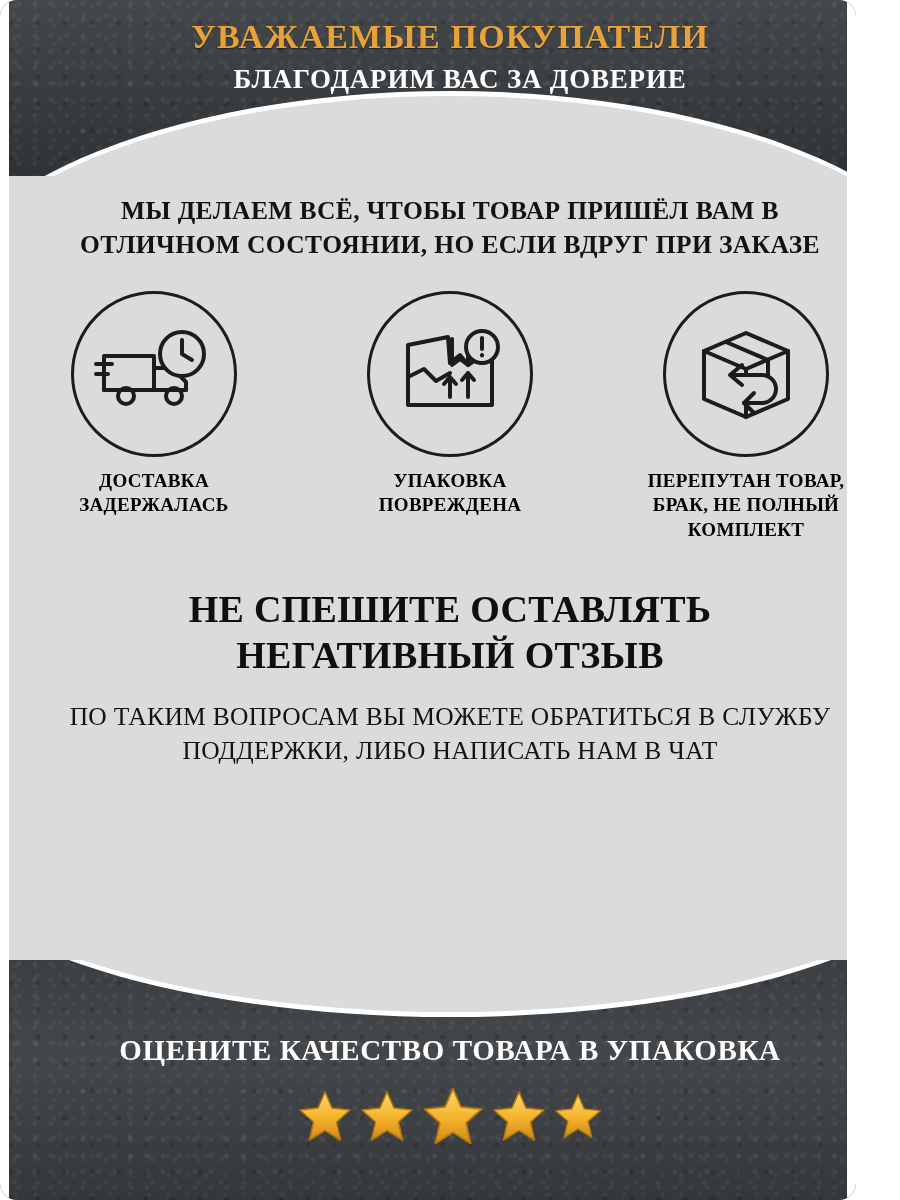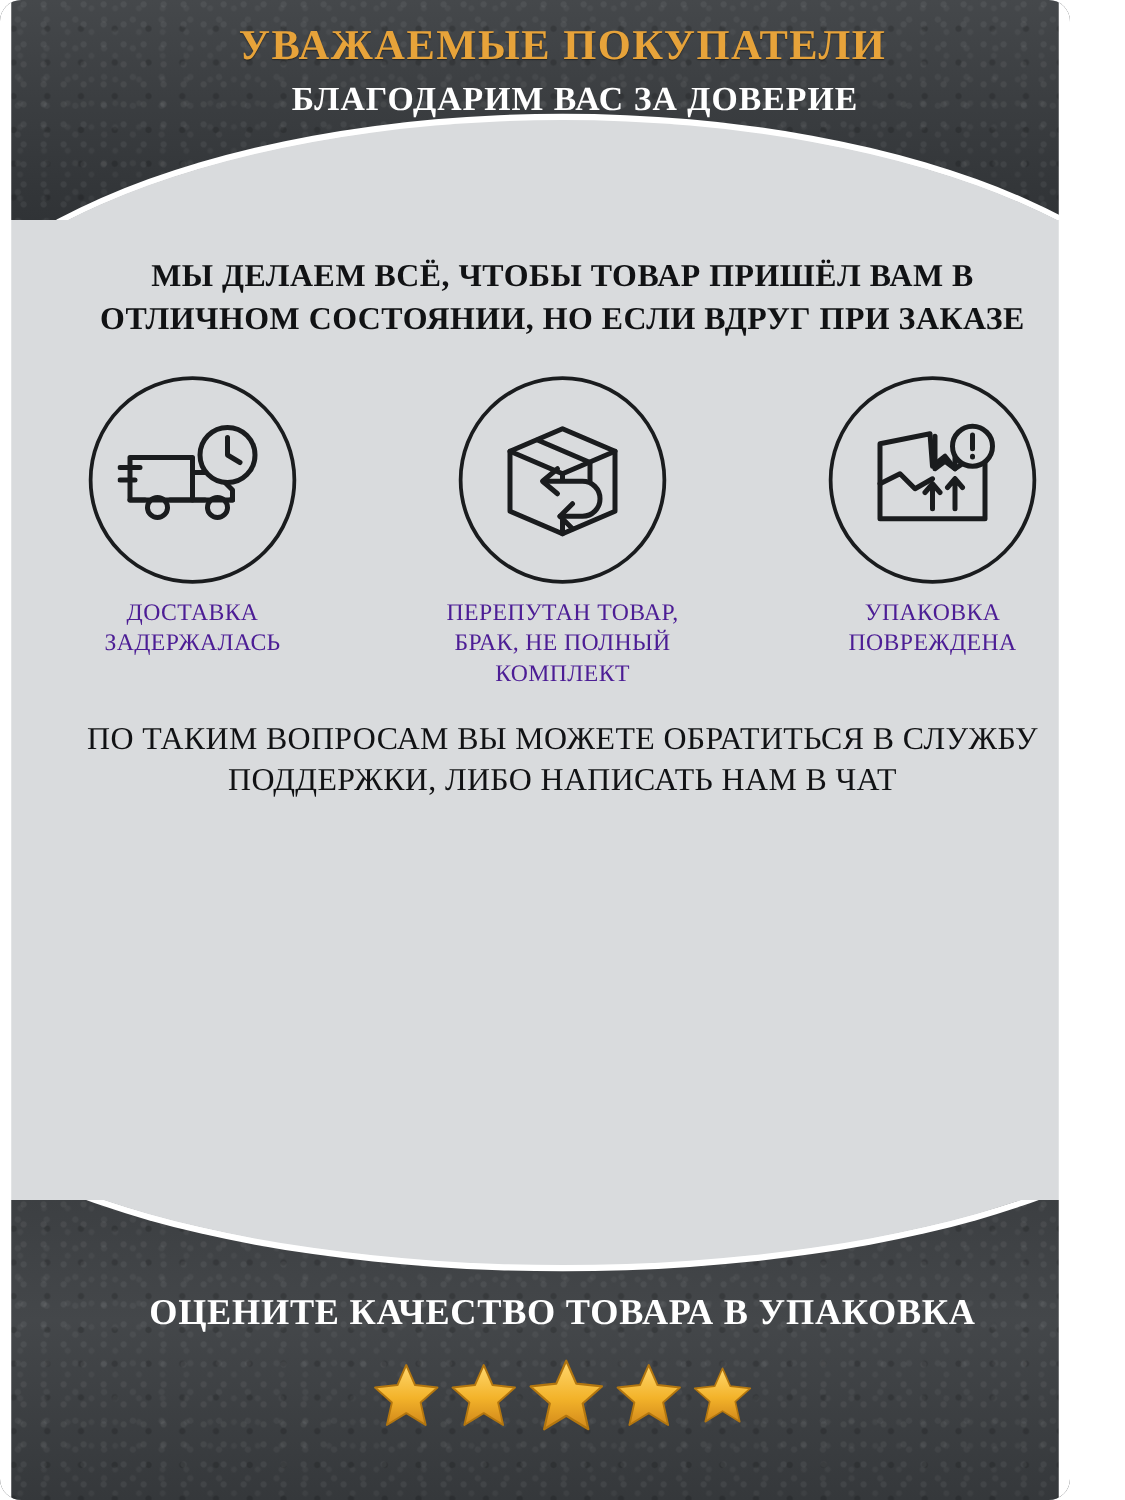--- a/index.html
+++ b/index.html
@@ -65,21 +65,21 @@
     font-size: 27px;
     font-weight: bold;
     letter-spacing: 0.8px;
     line-height: 1.22;
     padding-left: 20px;
   }
 
   
   .content {
     position: absolute;
-    left: 0; top: 176px;
+    left: 0; top: 166px;
     width: 900px;
     height: 824px;
     text-align: center;
   }
   .intro {
     margin: 28px auto 0;
     width: 760px;
     color: #111214;
     font-size: 25.5px;
     font-weight: bold;
@@ -106,23 +106,23 @@
     height: 160px;
     border: 3px solid #1a1c1e;
     border-radius: 50%;
     display: flex;
     align-items: center;
     justify-content: center;
     background: transparent;
   }
   .icon-caption {
     margin-top: 12px;
-    color: #4c1d95;
+    color: #000000;
     font-size: 19px;
-    font-weight: normal;
+    font-weight: bold;
     line-height: 1.27;
     letter-spacing: 0.3px;
     white-space: pre-line;
   }
 
   .headline {
     margin: 44px auto 0;
     width: 780px;
     color: #0e0f11;
     font-size: 38px;
@@ -237,57 +237,58 @@
           </svg>
         </div>
         <div class="icon-caption">ДОСТАВКА
 ЗАДЕРЖАЛАСЬ</div>
       </div>
 
       <div class="icon-col">
         <div class="icon-circle">
           <svg width="120" height="110" viewBox="0 0 120 110" fill="none" stroke="#1a1c1e" stroke-width="4" stroke-linecap="round" stroke-linejoin="round">
 
+            <path d="M18 26 L58 18 L60 44 L70 36 L78 46 L102 30 V86 H18 Z"></path>
+            <path d="M18 58 L34 50 L46 62 L60 54"></path>
+
+            <path d="M62 20 V46 L70 40 L78 46 V26"></path>
+
+            <path d="M60 78 V58 M60 58 L54 65 M60 58 L66 65"></path>
+            <path d="M78 78 V54 M78 54 L72 61 M78 54 L84 61"></path>
+
+            <circle cx="92" cy="28" r="16" fill="#d9dbdd"></circle>
+            <path d="M92 19 V30"></path>
+            <path d="M92 36 V36.5"></path>
+          </svg>
+        </div>
+        <div class="icon-caption">УПАКОВКА
+ПОВРЕЖДЕНА</div>
+      </div>
+
+      <div class="icon-col">
+        <div class="icon-circle">
+          <svg width="120" height="110" viewBox="0 0 120 110" fill="none" stroke="#1a1c1e" stroke-width="4" stroke-linecap="round" stroke-linejoin="round">
+
             <path d="M18 32 L60 14 L102 32 L60 50 Z"></path>
             <path d="M18 32 V80 L60 98 V50"></path>
             <path d="M102 32 V80 L60 98"></path>
             <path d="M40 23 L82 41 V58"></path>
 
             <path d="M46 56 H76 a14 14 0 0 1 0 28 H58" fill="#d9dbdd"></path>
             <path d="M56 46 L44 56 L56 66"></path>
             <path d="M68 74 L58 84 L68 94"></path>
           </svg>
         </div>
         <div class="icon-caption">ПЕРЕПУТАН ТОВАР,
 БРАК, НЕ ПОЛНЫЙ
 КОМПЛЕКТ</div>
       </div>
-
-      <div class="icon-col">
-        <div class="icon-circle">
-          <svg width="120" height="110" viewBox="0 0 120 110" fill="none" stroke="#1a1c1e" stroke-width="4" stroke-linecap="round" stroke-linejoin="round">
-
-            <path d="M18 26 L58 18 L60 44 L70 36 L78 46 L102 30 V86 H18 Z"></path>
-            <path d="M18 58 L34 50 L46 62 L60 54"></path>
-
-            <path d="M62 20 V46 L70 40 L78 46 V26"></path>
-
-            <path d="M60 78 V58 M60 58 L54 65 M60 58 L66 65"></path>
-            <path d="M78 78 V54 M78 54 L72 61 M78 54 L84 61"></path>
-
-            <circle cx="92" cy="28" r="16" fill="#d9dbdd"></circle>
-            <path d="M92 19 V30"></path>
-            <path d="M92 36 V36.5"></path>
-          </svg>
-        </div>
-        <div class="icon-caption">УПАКОВКА
-ПОВРЕЖДЕНА</div>
-      </div>
     </div>
 
+    <div class="headline">НЕ СПЕШИТЕ ОСТАВЛЯТЬ НЕГАТИВНЫЙ ОТЗЫВ</div>
     <div class="subtext">ПО ТАКИМ ВОПРОСАМ ВЫ МОЖЕТЕ ОБРАТИТЬСЯ В СЛУЖБУ ПОДДЕРЖКИ, ЛИБО НАПИСАТЬ НАМ В ЧАТ</div>
   </div>
 
   <div class="footer">
     <div class="footer-curve"></div>
     <div class="footer-inner">
       <div class="footer-title">ОЦЕНИТЕ КАЧЕСТВО ТОВАРА В УПАКОВКА</div>
       <div class="stars">
         <span class="star">
           <svg width="56" height="54" viewBox="0 0 56 54" aria-hidden="true">

